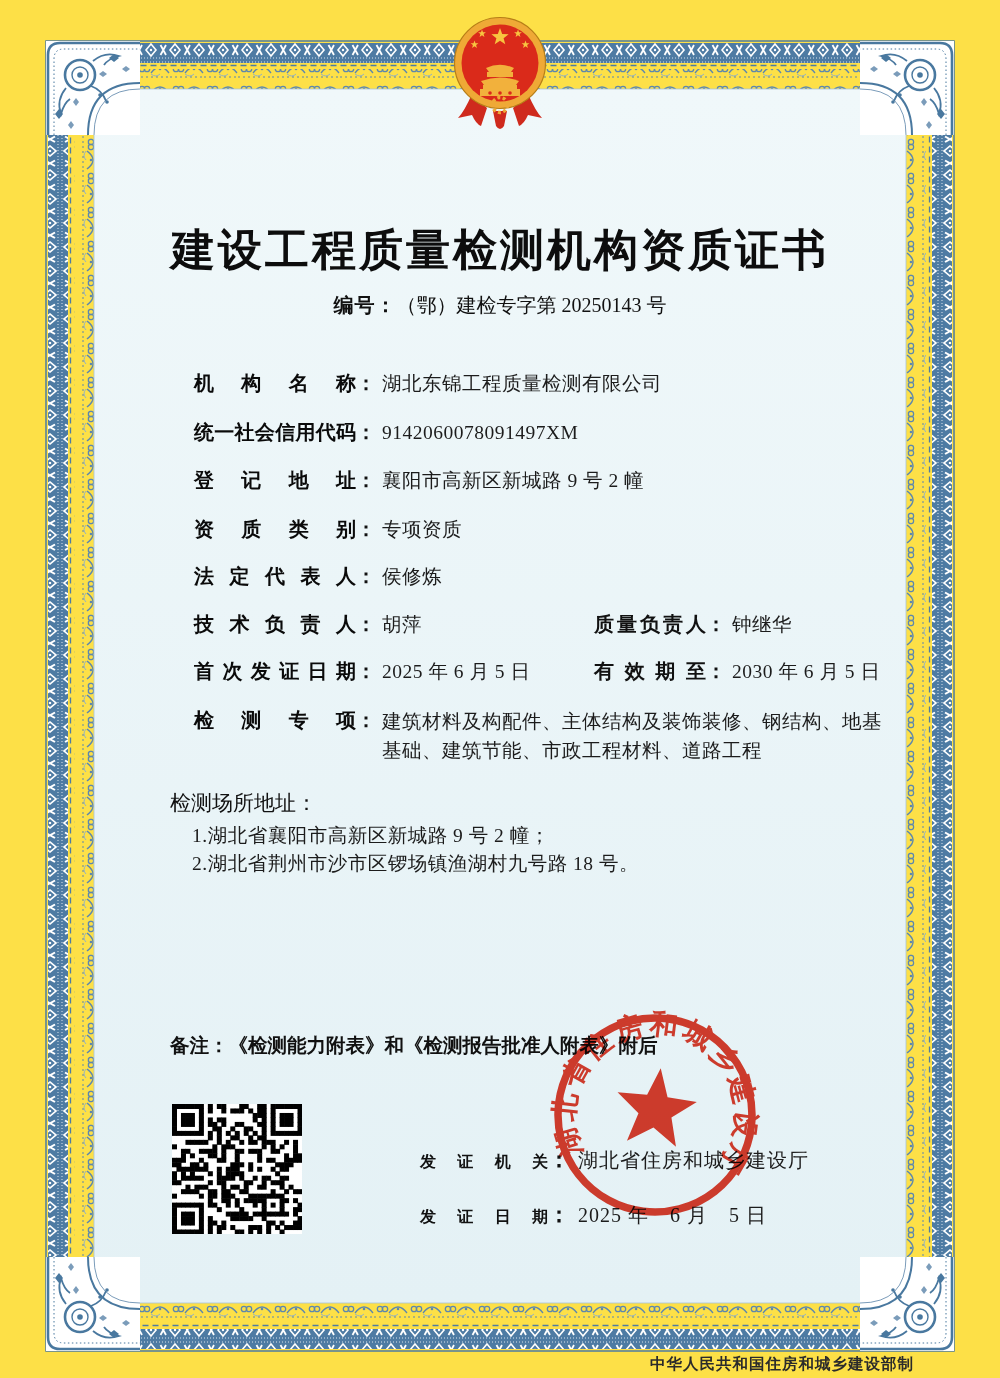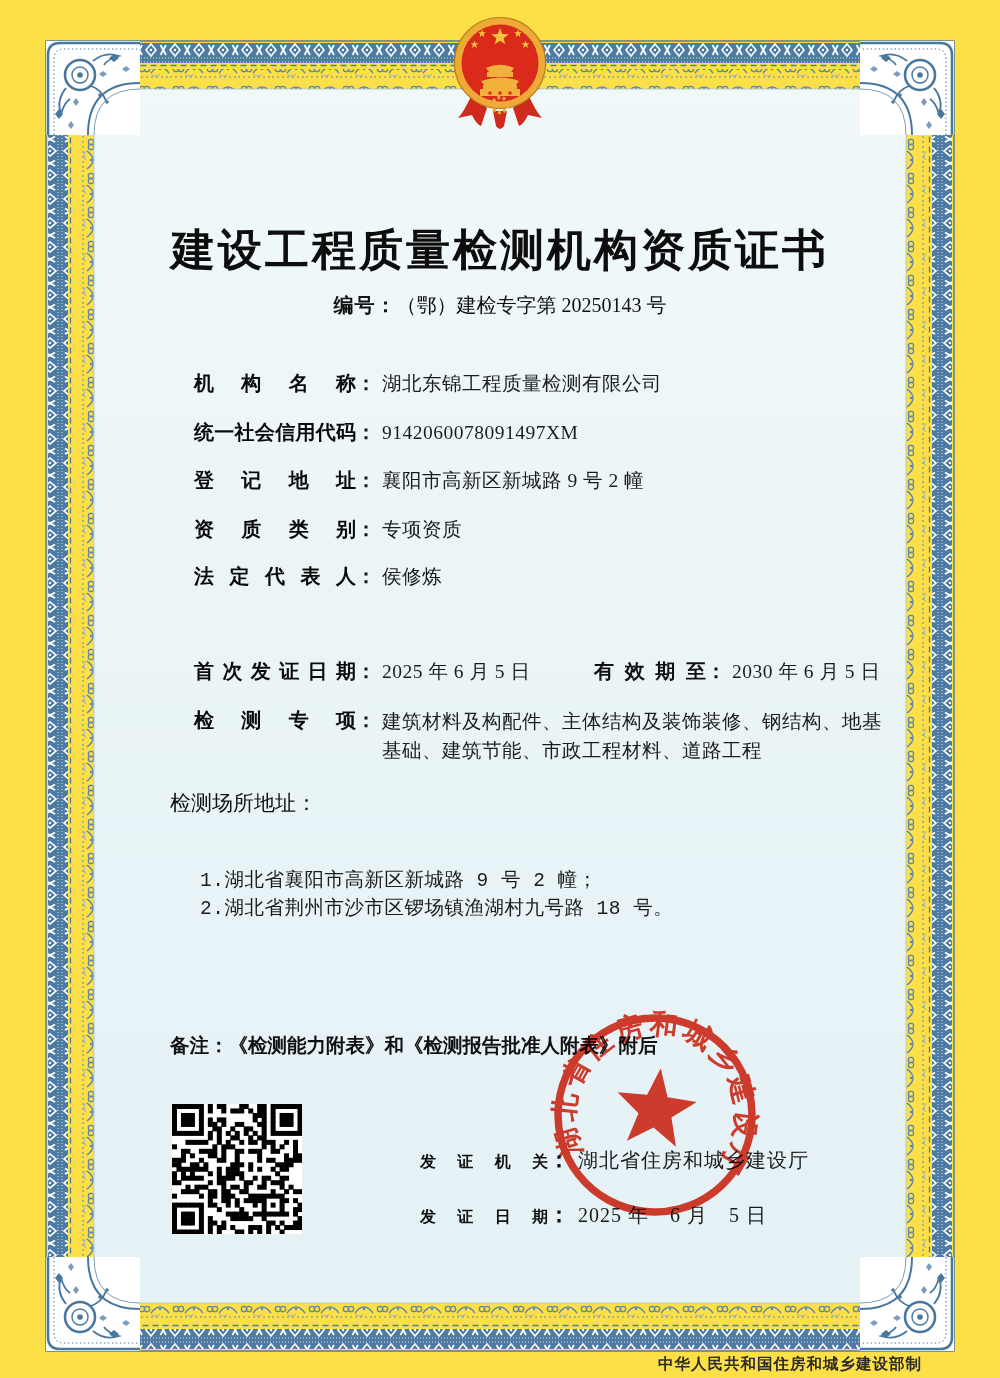--- a/index.html
+++ b/index.html
@@ -21,32 +21,32 @@
   .fvalue{font-family:"Liberation Serif","DejaVu Serif",serif;font-size:19.5px;color:#1c1c1c;
           letter-spacing:0.5px;margin-left:6px;white-space:pre-wrap;}
   .col2{position:absolute;left:400px;top:0;white-space:nowrap;}
   .flabel2{display:inline-block;width:112px;font-size:20px;font-weight:bold;
            text-align:justify;text-align-last:justify;}
   .wrapvalue{display:inline-block;vertical-align:top;white-space:normal;width:500px;
              line-height:29px;}
   .row-multi{white-space:nowrap;}
 
   .sectionhead{position:absolute;left:170px;top:789px;font-size:21px;font-weight:normal;z-index:2;}
-  .premise{position:absolute;left:200px;font-family:Liberation Mono, monospace;
-           font-size:19.5px;letter-spacing:0.5px;z-index:2;color:#1c1c1c;margin-top:44px;}
+  .premise{position:absolute;left:192px;font-family:Liberation Serif, serif;
+           font-size:19.5px;letter-spacing:0.5px;z-index:2;color:#1c1c1c;}
   .remark{position:absolute;left:170px;top:1032px;font-size:19.5px;font-weight:bold;z-index:2;}
 
   .issuerow{position:absolute;left:420px;white-space:nowrap;z-index:2;}
   .flabel3{display:inline-block;width:128px;font-size:16px;font-weight:bold;
            text-align:justify;text-align-last:justify;}
   .fcolon3{font-size:22px;font-weight:bold;}
   .ivalue{font-family:"Liberation Serif","DejaVu Serif",serif;font-size:20px;margin-left:8px;
           letter-spacing:1px;white-space:pre-wrap;color:#1c1c1c;}
 
-  .imprint{position:absolute;right:78px;top:1354px;font-size:15.5px;font-weight:bold;
+  .imprint{position:absolute;right:86px;top:1354px;font-size:15.5px;font-weight:bold;
            letter-spacing:1px;color:#2b2b2b;z-index:2;}
 
   #border-svg{position:absolute;left:0;top:0;z-index:0;}
   #emblem-svg{position:absolute;left:450px;top:8px;z-index:3;}
   #qr-svg{position:absolute;left:172px;top:1104px;z-index:2;}
   #seal-svg{position:absolute;left:548px;top:1008px;z-index:4;mix-blend-mode:multiply;opacity:.92;}
 </style>
 </head>
 <body>
 
@@ -175,20 +175,26 @@
     <span class="flabel">统一社会信用代码</span><span class="fcolon">：</span><span class="fvalue">9142060078091497XM</span>
   </div>
   <div class="row" style="top:467px">
     <span class="flabel">登记地址</span><span class="fcolon">：</span><span class="fvalue">襄阳市高新区新城路 9 号 2 幢</span>
   </div>
   <div class="row" style="top:516px">
     <span class="flabel">资质类别</span><span class="fcolon">：</span><span class="fvalue">专项资质</span>
   </div>
   <div class="row" style="top:563px">
     <span class="flabel">法定代表人</span><span class="fcolon">：</span><span class="fvalue">侯修炼</span>
+  </div>
+  <div class="row" style="top:611px">
+    <span class="flabel">技术负责人</span><span class="fcolon">：</span><span class="fvalue">胡萍</span>
+    <span class="col2">
+      <span class="flabel2">质量负责人</span><span class="fcolon">：</span><span class="fvalue">钟继华</span>
+    </span>
   </div>
   <div class="row" style="top:658px">
     <span class="flabel">首次发证日期</span><span class="fcolon">：</span><span class="fvalue">2025 年 6 月 5 日</span>
     <span class="col2">
       <span class="flabel2">有效期至</span><span class="fcolon">：</span><span class="fvalue">2030 年 6 月 5 日</span>
     </span>
   </div>
   <div class="row row-multi" style="top:707px">
     <span class="flabel" style="vertical-align:top">检测专项</span><span class="fcolon" style="vertical-align:top">：</span><span class="fvalue wrapvalue">建筑材料及构配件、主体结构及装饰装修、钢结构、地基基础、建筑节能、市政工程材料、道路工程</span>
   </div>

